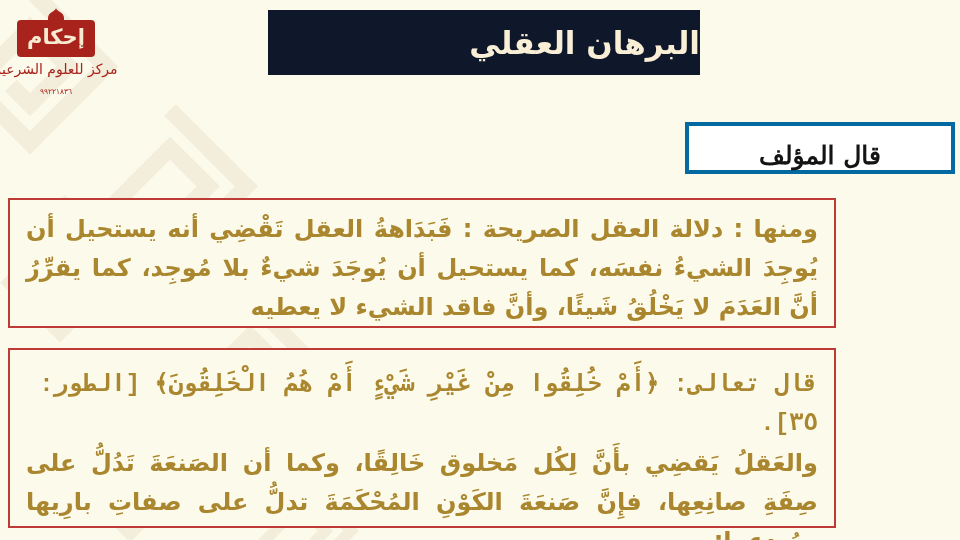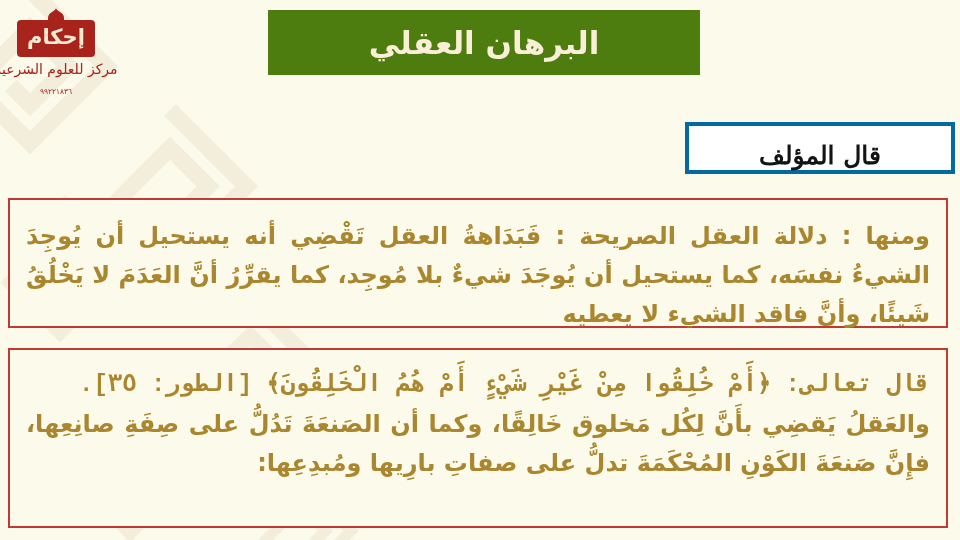--- a/index.html
+++ b/index.html
@@ -16,22 +16,22 @@
     direction:rtl;
   }
   
   .kufic{
     position:absolute;left:0;top:0;width:400px;height:540px;
     pointer-events:none;
   }
   
   .title-bar{
     position:absolute;left:268px;top:10px;width:432px;height:65px;
-    background:#4d7c0f;
-    display:flex;align-items:center;justify-content:center;
+    background:#0f172a;
+    display:flex;align-items:center;
   }
   .title-bar .title{
     color:#F9EFD6;font-size:31px;font-weight:bold;
     letter-spacing:0.5px;
   }
   
   .logo{
     position:absolute;top:8px;width:92px;
     display:flex;flex-direction:column;align-items:center;
     
@@ -55,25 +55,25 @@
     width:262px;height:44px;
     background:#FFFFFF;border:4px solid #0369a1;
     display:flex;align-items:flex-end;justify-content:center;
   }
   .author-box .label{
     color:#141414;font-size:25px;font-weight:bold;
     font-family:"DejaVu Serif", serif;
   }
   
   .quote-box{
-    position:absolute;left:8px;width:940px;
+    position:absolute;left:8px;width:828px;
     border:2px solid #BE3A34;
     background:#FCFAEB;
     box-sizing:border-box;
-    padding:17px 16px;
+    padding:10px 16px;
     color:#AA872F;font-weight:bold;
   }
   .quote-box p{
     margin:0;
     font-size:24px;line-height:1.62;
     text-align:justify;
   }
   .quote-box p.single{text-align:right;font-family:Liberation Mono, monospace;}
   #quote1{top:198px;height:130px;}
   #quote2{top:348px;height:180px;padding-top:16px;}

